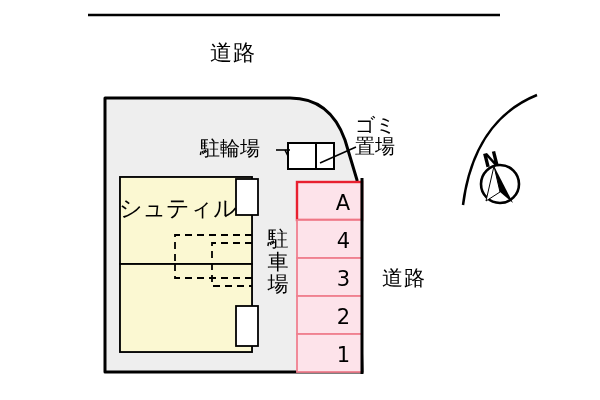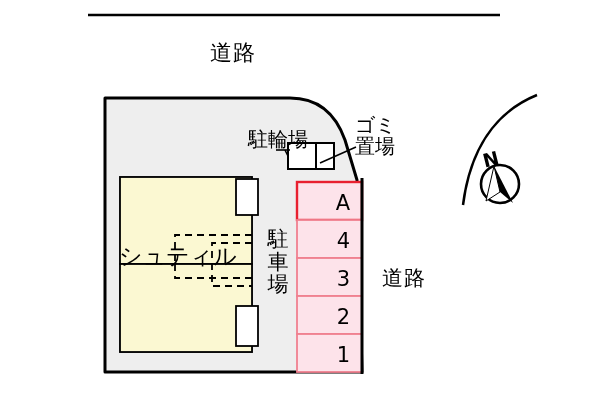--- a/index.html
+++ b/index.html
@@ -40,39 +40,37 @@
     letter-spacing: 1px;
   }
   .lbl-road-right {
     left: 382px;
     top: 268px;
     font-size: 21px;
     letter-spacing: 1px;
   }
   .lbl-bike {
     left: 200px;
-    top: 129px;
+    top: 138px;
     font-size: 20px;
     letter-spacing: 0px;
-    margin-left: 48px;
   }
   .lbl-trash {
     left: 355px;
     top: 115px;
     font-size: 20px;
     line-height: 1.05;
     text-align: left;
   }
   .lbl-trash span { display: block; }
   .lbl-bldg {
     left: 119px;
     top: 197px;
     font-size: 23px;
     letter-spacing: 0px;
-    margin-top: 48px;
   }
   .lbl-parking {
     left: 266px;
     top: 228px;
     font-size: 21px;
     line-height: 1.08;
     text-align: center;
     width: 24px;
   }
   .lbl-parking span { display: block; }

